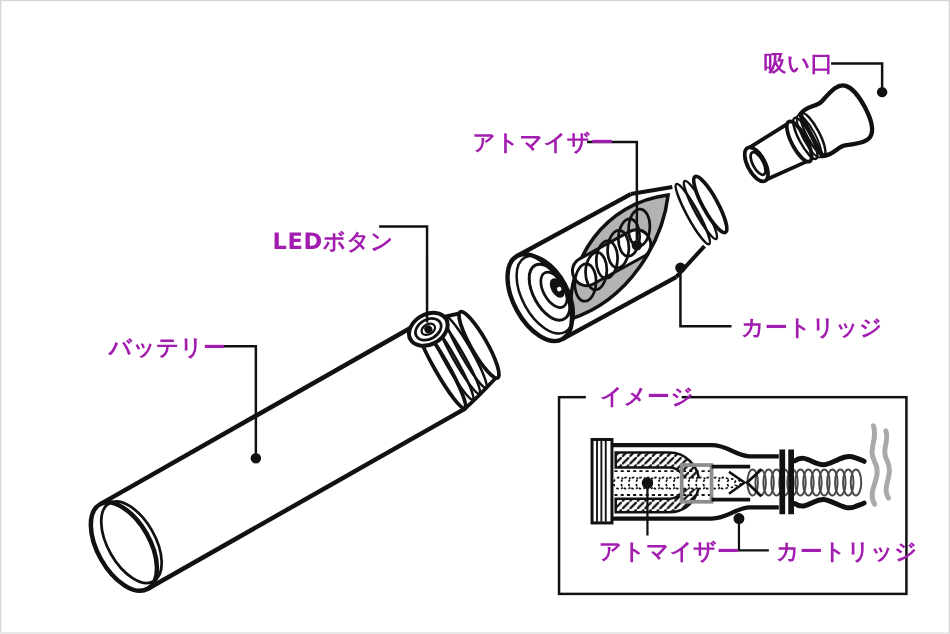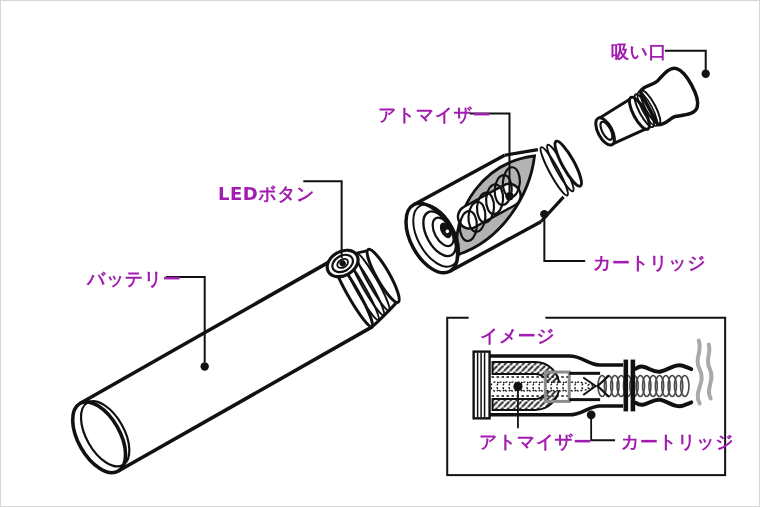--- a/index.html
+++ b/index.html
@@ -218,19 +218,19 @@
   <div class="lbl" style="left:610px;top:42px">吸い口</div>
 
   <div class="lbl" style="left:377px;top:105px">アトマイザー</div>
 
   <div class="lbl" style="left:217px;top:184px">LEDボタン</div>
 
   <div class="lbl" style="left:86px;top:269px">バッテリー</div>
 
   <div class="lbl" style="left:592px;top:253px">カートリッジ</div>
 
-  <div class="lbl" style="left:479px;top:326px">イメージ</div>
+  <div class="lbl" style="left:479px;top:308px">イメージ</div>
 
   <div class="lbl" style="left:478px;top:432px">アトマイザー</div>
 
   <div class="lbl" style="left:620px;top:432px">カートリッジ</div>
 
 </div>
 
 </body></html>

